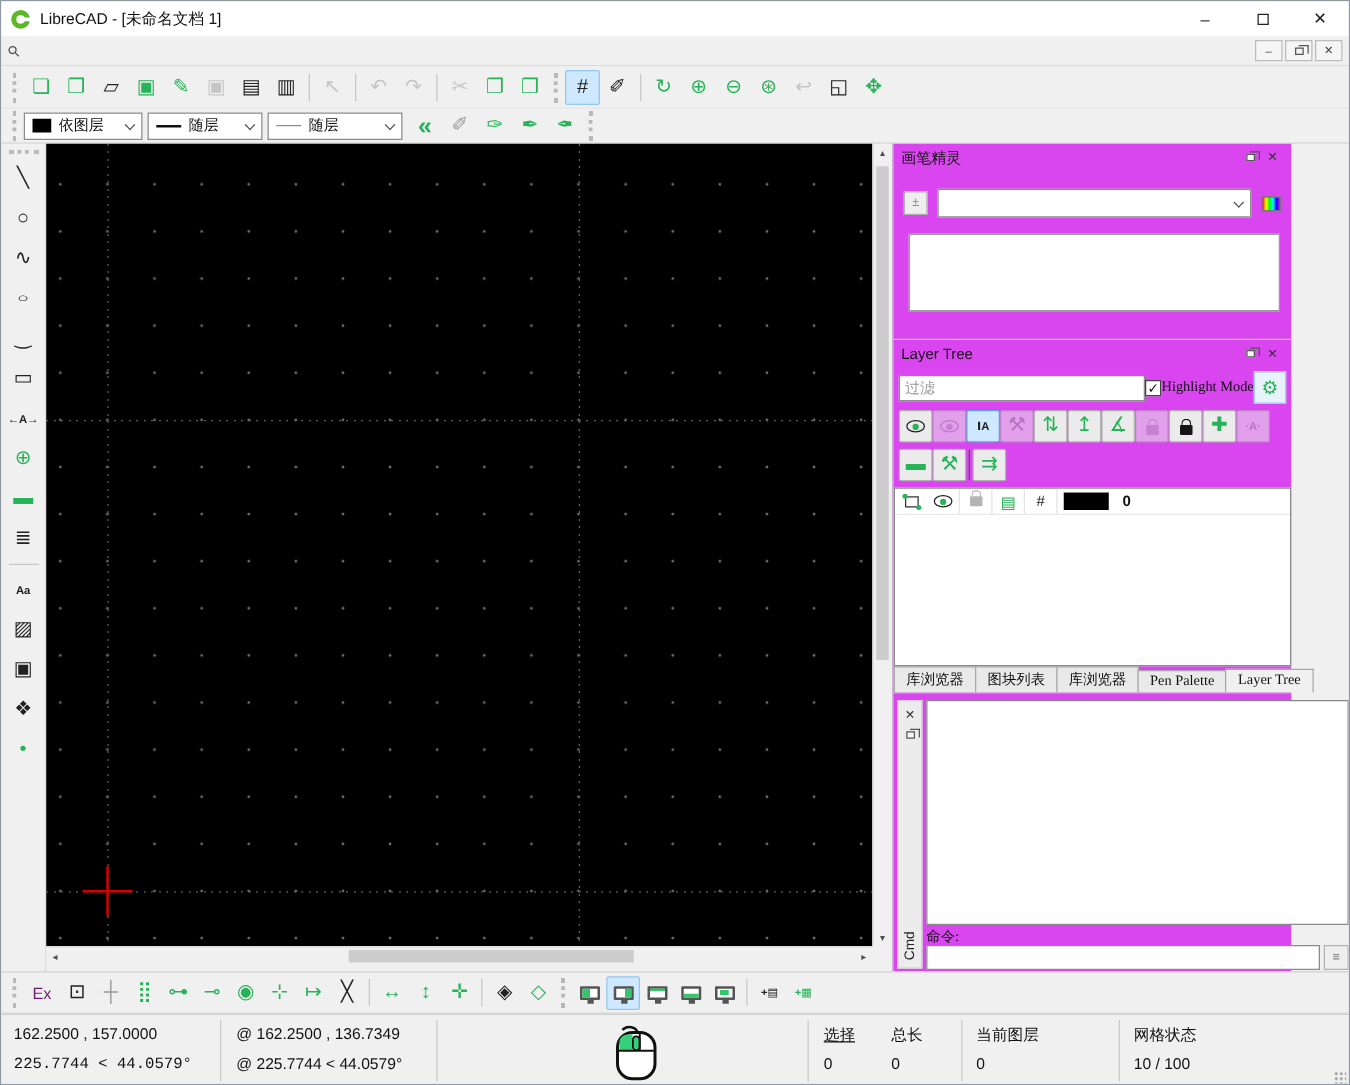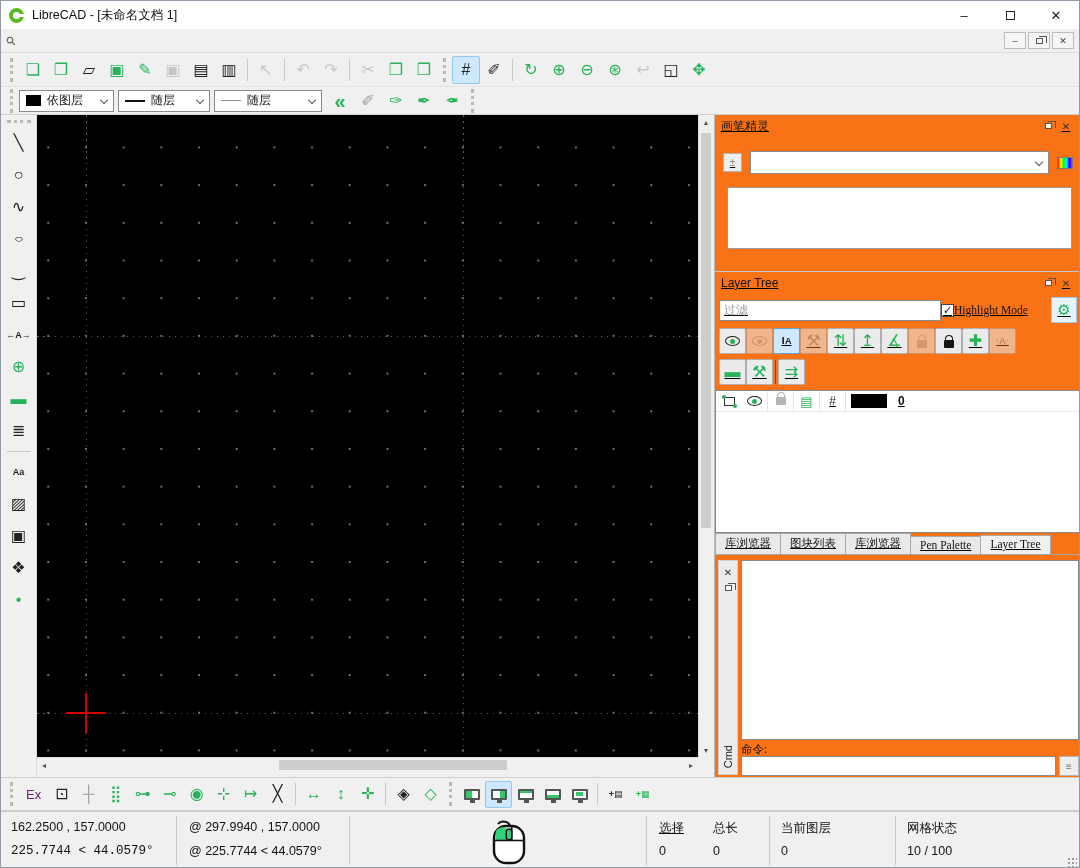--- a/index.html
+++ b/index.html
@@ -70,21 +70,21 @@
 
   
   .vscroll{position:absolute;left:661px;top:0;width:14px;height:642px;background:#f0f0f0;border-left:1px solid #dcdcdc;}
   .hscroll{position:absolute;left:0;top:642px;width:661px;height:14px;background:#f0f0f0;border-top:1px solid #dcdcdc;}
   .scroll-arrow{position:absolute;width:14px;height:14px;display:flex;align-items:center;justify-content:center;font-size:8px;color:#505050;}
   .vthumb{position:absolute;left:2px;width:10px;background:#cdcdcd;border-radius:1px;}
   .hthumb{position:absolute;top:2px;height:10px;background:#cdcdcd;border-radius:1px;}
   .scrollcorner{position:absolute;left:661px;top:642px;width:14px;height:14px;background:#f0f0f0;}
 
   
-  .rightpanel{position:absolute;left:713px;top:0;width:367px;height:662px;background:#f97316;border-left:1px solid #b9b9b9;text-decoration:underline;}
+  .rightpanel{position:absolute;left:713px;top:0;width:319px;height:662px;background:#d946ef;border-left:1px solid #b9b9b9;}
   .dockheader{display:flex;align-items:center;height:22px;padding:0 6px;font-size:12px;color:#111;}
   .dockheader .dtitle{flex:1;}
   .dockbtn{width:18px;height:16px;display:flex;align-items:center;justify-content:center;font-size:10px;color:#333;}
   .panelbox{background:#fff;border:1px solid #9b9b9b;}
 
   .pw-row{display:flex;align-items:center;gap:8px;padding:14px 8px 0 8px;}
   .sqbtn{width:19px;height:19px;border:1px solid #b2b2b2;background:#eee;display:flex;align-items:center;justify-content:center;font-size:10px;color:#888;flex:0 0 auto;}
   .pw-combo{flex:1;height:23px;background:#fff;border:1px solid #8a8a8a;display:flex;align-items:center;padding:0 6px;}
   .rainbow{width:16px;height:12px;border:1px solid #777;background:linear-gradient(90deg,#f00,#ff0,#0f0,#0ff,#00f,#f0f);flex:0 0 auto;}
 
@@ -583,21 +583,21 @@
       </div>
       <div class="tbtn">
         <span class="g sm c-green">+▦</span>
       </div>
     </div>
 
   <div class="statusbar">
     <span class="st-line" style="left:10px;top:8px;">162.2500 , 157.0000</span>
     <span class="st-line" style="left:10px;top:32px;font-family:Liberation Mono, monospace;">225.7744 &lt; 44.0579°</span>
     <span class="st-sep" style="left:175px;"></span>
-    <span class="st-line" style="left:188px;top:8px;">@  297.9940 , 157.0000</span>
+    <span class="st-line" style="left:188px;top:8px;">@  162.2500 , 136.7349</span>
     <span class="st-line" style="left:188px;top:32px;">@  225.7744 &lt; 44.0579°</span>
     <span class="st-sep" style="left:348px;"></span>
 
     <svg width="40" height="48" viewBox="0 0 40 48" style="position:absolute;left:488px;top:6px;">
       <path d="M21 9 C21 3 12 2 9 6" fill="none" stroke="#111" stroke-width="2"></path>
       <rect x="5" y="8" width="30" height="37" rx="12" fill="#fff" stroke="#111" stroke-width="2.4"></rect>
       <path d="M6.5 20 L6.5 16 C6.5 11.5 10 9.3 14.5 9.3 L17 9.3 L17 22 L6.5 22 Z" fill="#35d07a"></path>
       <rect x="17.3" y="11" width="5.4" height="11" rx="2.7" fill="#35d07a" stroke="#111" stroke-width="1.4"></rect>
       <line x1="22.8" y1="8.8" x2="22.8" y2="22.5" stroke="#111" stroke-width="1.6"></line>
       <line x1="5" y1="22.5" x2="35" y2="22.5" stroke="#111" stroke-width="1.6"></line>

